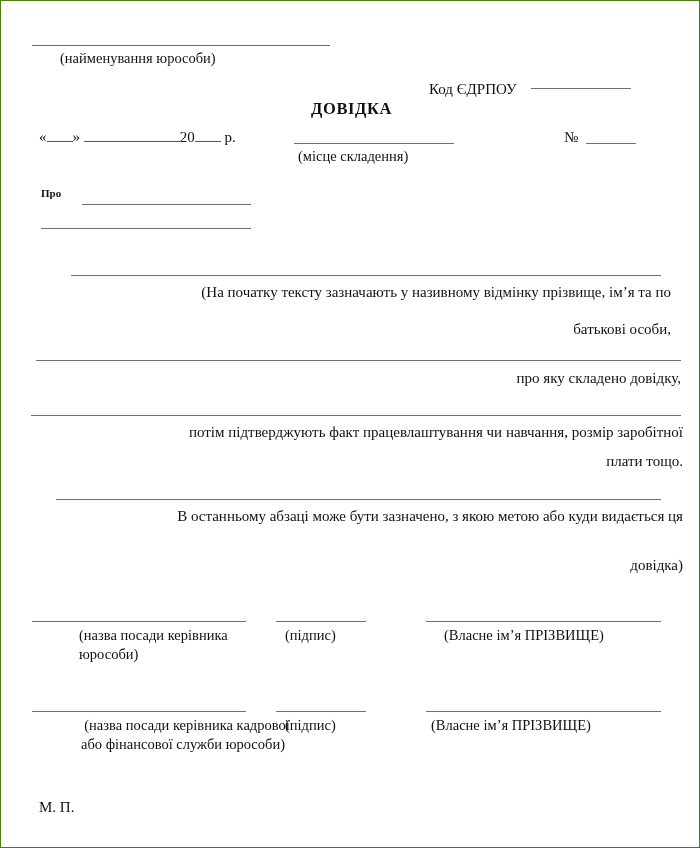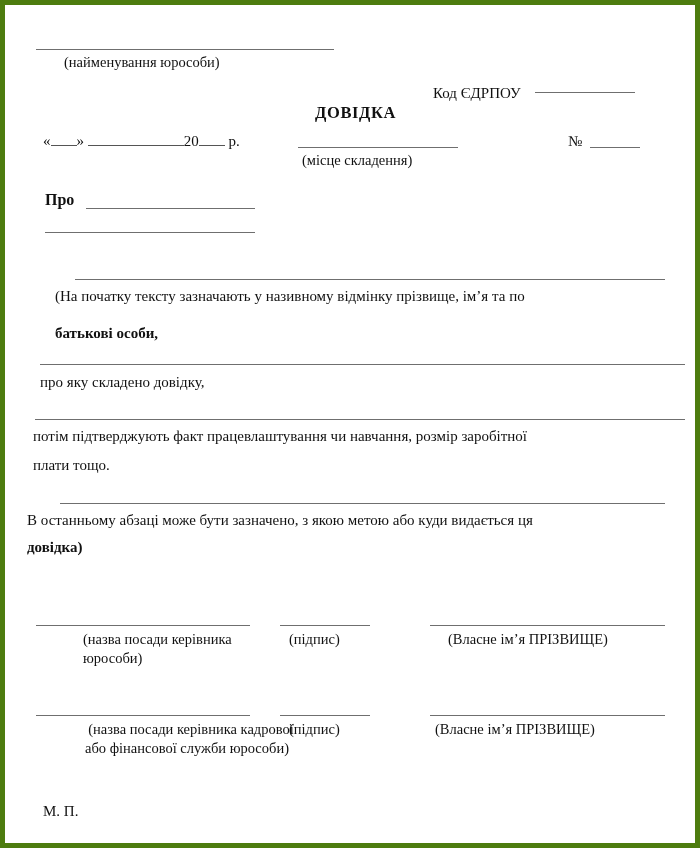--- a/index.html
+++ b/index.html
@@ -8,21 +8,21 @@
     padding: 0;
     background: #ffffff;
   }
 
   .page {
     position: relative;
     width: 700px;
     height: 848px;
     box-sizing: border-box;
     background: #ffffff;
-    border: 5px solid #4d7c0f;
+    border: 1px solid #4d7c0f;
     overflow: hidden;
     font-family: "Liberation Serif", "DejaVu Serif", serif;
     color: #111111;
     font-size: 15px;
   }
 
   
   .rule {
     position: absolute;
     height: 0;
@@ -36,34 +36,34 @@
     line-height: 1.32;
     white-space: nowrap;
   }
   .caption.wrap { white-space: normal; margin-left: 36px; }
 
   
   .bodytext {
     position: absolute;
     font-size: 15px;
     line-height: 1.5;
-    text-align: left;
+    text-align: right;
   }
 
   .title {
     position: absolute;
     font-weight: bold;
     font-size: 16.5px;
     letter-spacing: 0.6px;
   }
 
   .label-bold {
     position: absolute;
     font-weight: bold;
-    font-size: 16px;
+    font-size: 11px;
   }
 
   .plain {
     position: absolute;
     font-size: 15px;
     white-space: nowrap;
   }
 
   
   .uline {
@@ -100,38 +100,38 @@
   <div class="plain" style="left:563px; top:128px;">№</div>
   <div class="rule" style="left:585px; top:142px; width:50px;"></div>
 
   <div class="label-bold" style="left:40px; top:186px;">Про</div>
   <div class="rule" style="left:81px; top:203px; width:169px;"></div>
   <div class="rule" style="left:40px; top:227px; width:210px;"></div>
 
   <div class="rule" style="left:70px; top:274px; width:590px;"></div>
   <div class="bodytext" style="left:50px; top:280px; width:620px;">
     <div>(На початку тексту зазначають у називному відмінку прізвище, ім’я та по</div>
-    <div style="margin-top:14px;font-weight:bold;">батькові особи,</div>
+    <div style="margin-top:14px;">батькові особи,</div>
   </div>
 
   <div class="rule" style="left:35px; top:359px; width:645px;"></div>
   <div class="bodytext" style="left:35px; top:366px; width:645px;">
     <div>про яку складено довідку,</div>
   </div>
 
   <div class="rule" style="left:30px; top:414px; width:650px;"></div>
   <div class="bodytext" style="left:28px; top:420px; width:654px;">
     <div>потім підтверджують факт працевлаштування чи навчання, розмір заробітної</div>
     <div style="margin-top:6px;">плати тощо.</div>
   </div>
 
   <div class="rule" style="left:55px; top:498px; width:605px;"></div>
   <div class="bodytext" style="left:22px; top:504px; width:660px;">
     <div>В останньому абзаці може бути зазначено, з якою метою або куди видається ця</div>
-    <div style="margin-top:4px;font-weight:bold;">довідка)</div>
+    <div style="margin-top:26px;">довідка)</div>
   </div>
 
   <div class="rule" style="left:31px; top:620px; width:214px;"></div>
   <div class="caption wrap" style="left:42px; top:625px; width:210px; text-align:left;">(назва посади керівника юрособи)</div>
 
   <div class="rule" style="left:275px; top:620px; width:90px;"></div>
   <div class="caption" style="left:284px; top:625px;">(підпис)</div>
 
   <div class="rule" style="left:425px; top:620px; width:235px;"></div>
   <div class="caption" style="left:443px; top:625px;">(Власне ім’я ПРІЗВИЩЕ)</div>

